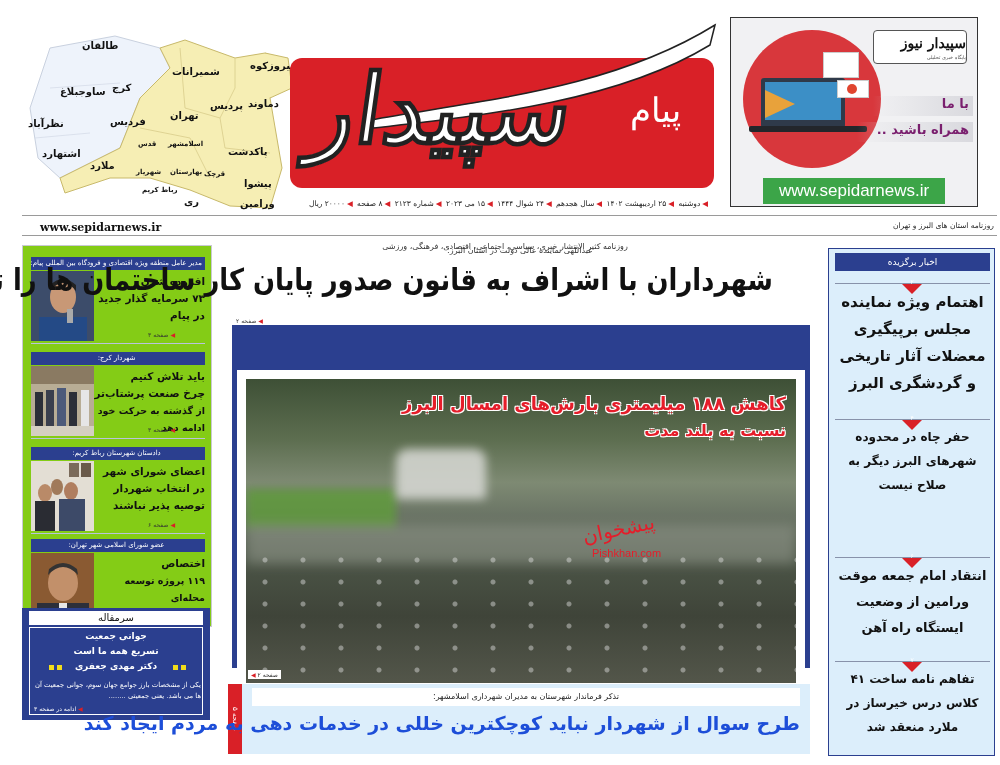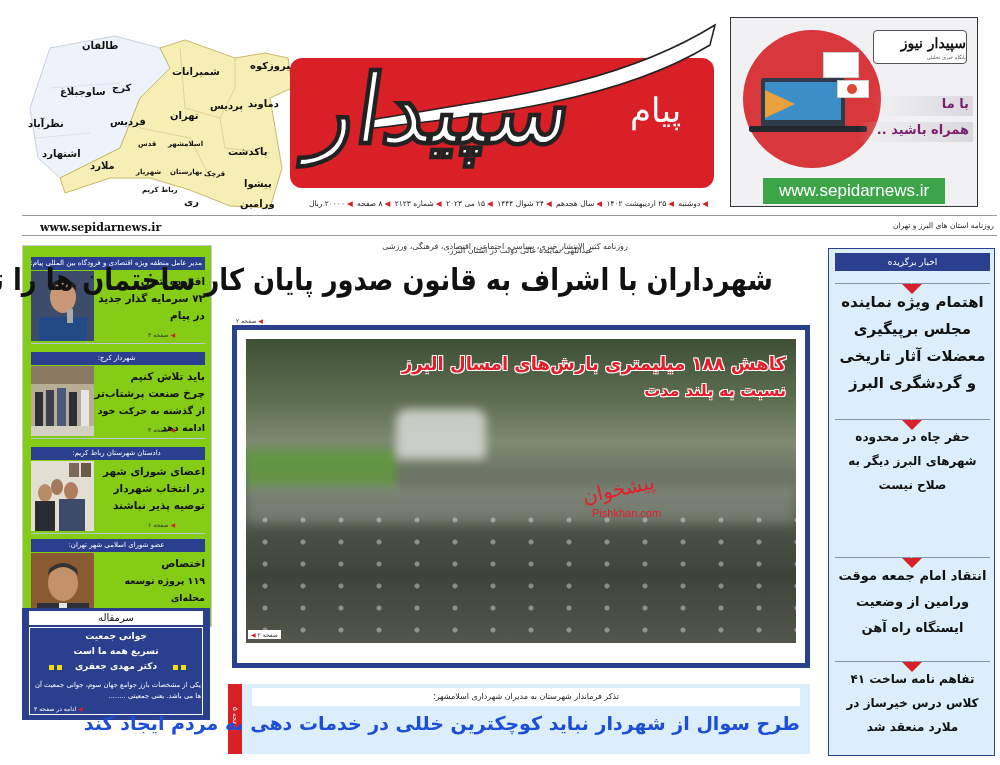--- a/index.html
+++ b/index.html
@@ -61,21 +61,21 @@
   .ser-more { position: absolute; left: 4px; top: 77px; color: #fff; font-size: 6px; direction: rtl; }
   .ser-more::before { content: "◀ "; color: #d92027; }
 
   
   .kicker { left: 230px; top: 246px; width: 580px; font-size: 8px; color: #333; text-align: center; direction: rtl; }
   .headline { left: 226px; top: 262px; width: 588px; font-size: 30px; font-weight: bold; color: #111; text-align: center; direction: rtl; letter-spacing: -1.5px; white-space: nowrap; transform: scaleX(0.86); transform-origin: center; }
   .hl-pg { left: 236px; top: 317px; font-size: 6px; color: #333; direction: rtl; }
   .hl-pg::before { content: "◀ "; color: #d92027; }
 
   .photo-frame { left: 232px; top: 325px; width: 578px; height: 343px; background: #2b3f8f; padding: 5px; }
-  .photo-white { width: 100%; height: 100%; background: #fff; padding: 9px 9px 20px 9px; }
+  .photo-white { width: 100%; height: 100%; background: #fff; padding: 9px 9px 20px 9px; margin-top: 40px; }
   .photo { position: relative; width: 100%; height: 100%; overflow: hidden;
            background: linear-gradient(to bottom, #3e5036 0%, #5d6e50 20%, #7e8a73 34%, #6a7465 45%, #4b5446 60%, #3f4439 78%, #53564a 100%); }
   .photo .grass { position: absolute; left: 0; top: 110px; width: 150px; height: 40px; background: #5f9c3a; filter: blur(4px); opacity: 0.8; }
   .photo .road { position: absolute; left: 0; top: 145px; width: 100%; height: 40px; background: #8e9488; filter: blur(6px); opacity: 0.6; }
   .photo .car { position: absolute; left: 150px; top: 70px; width: 90px; height: 50px; background: #d9dad6; border-radius: 12px 12px 4px 4px; filter: blur(5px); opacity: 0.85; }
   .photo .drops { position: absolute; left: 0; top: 170px; width: 100%; height: 150px;
                   background-image: radial-gradient(circle, rgba(230,230,230,0.8) 0 2px, transparent 3px);
                   background-size: 38px 22px; opacity: 0.55; }
   .photo-cap1 { position: absolute; right: 10px; top: 14px; font-size: 18px; font-weight: bold; color: #e51d2a; direction: rtl; white-space: nowrap;
                 text-shadow: 1px 1px 0 #fff, -1px -1px 0 #fff, 1px -1px 0 #fff, -1px 1px 0 #fff; }

